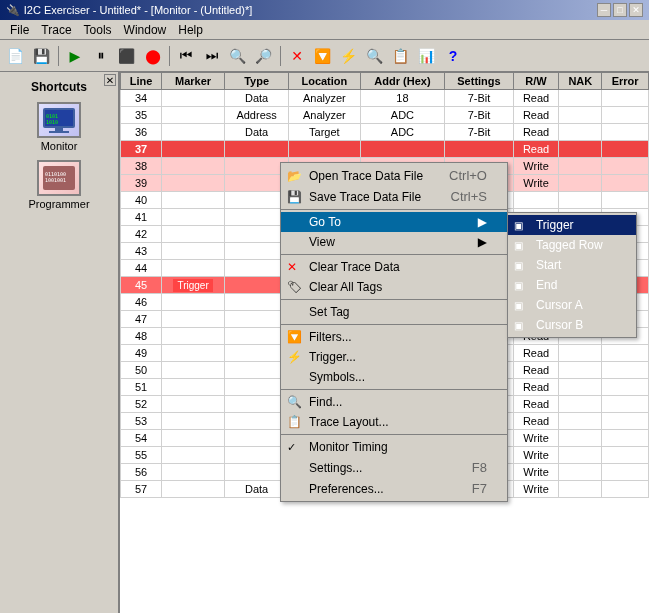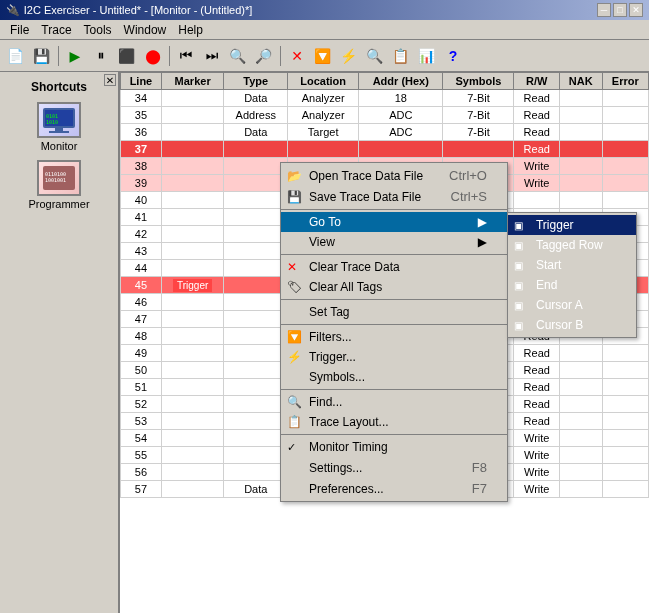--- a/index.html
+++ b/index.html
@@ -160,21 +160,21 @@
   <div class="content">
     <div class="table-container">
       <table class="data-table">
         <thead>
           <tr>
             <th>Line</th>
             <th>Marker</th>
             <th>Type</th>
             <th>Location</th>
             <th>Addr (Hex)</th>
-            <th>Symbols</th>
+            <th>Settings</th>
             <th>R/W</th>
             <th>NAK</th>
             <th>Error</th>
           </tr>
         </thead>
         <tbody id="table-body">
         <tr style="background: white;">
     <td style="font-weight:normal">34</td>
     <td></td>
     <td>Data</td>

